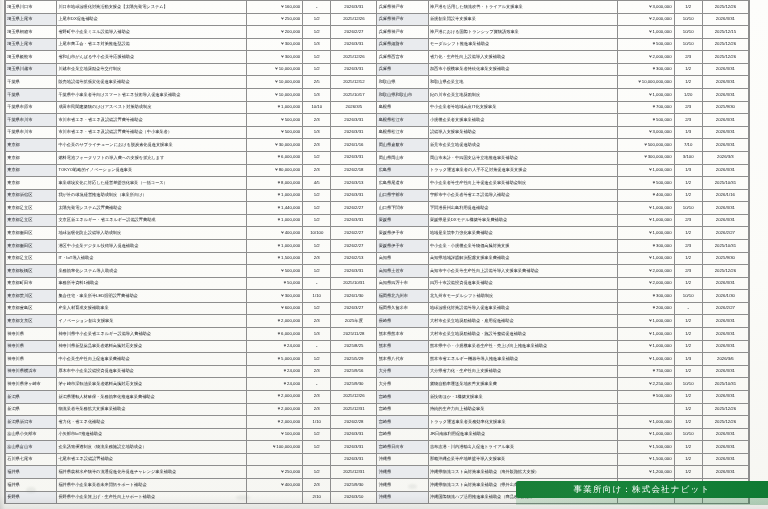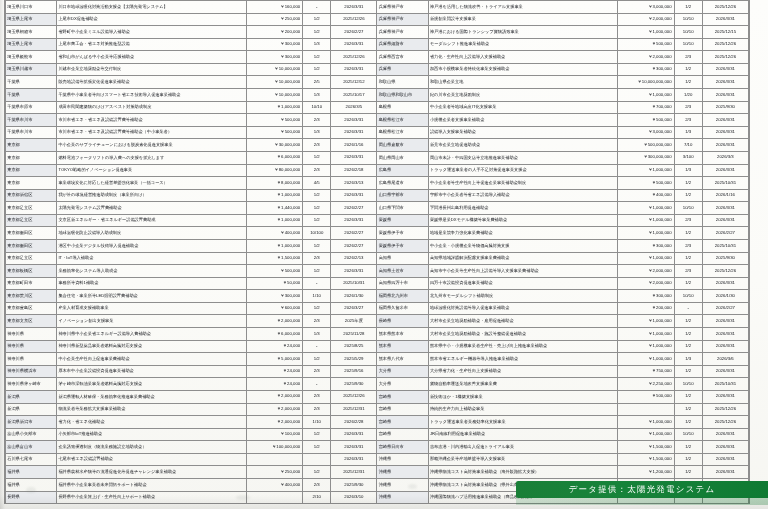--- a/index.html
+++ b/index.html
@@ -574,20 +574,20 @@
             <td class="c-amt"></td>
             <td class="c-rate">1/2</td>
             <td class="c-date">2026/2/28</td>
           </tr>
         </tbody>
     </table>
   </div>
 
   <div class="ribbon-tail"></div>
   <div class="ribbon">
-    <span>データ提供：太陽光発電システム</span>
+    <span>事業所向け：株式会社ナビット</span>
   </div>
 
   <div class="smudge" style="left:26px;top:487px;width:10px;height:6px;"></div>
   <div class="smudge" style="left:236px;top:495px;width:14px;height:5px;"></div>
   <div class="smudge" style="left:408px;top:484px;width:9px;height:5px;"></div>
   <div class="bottom-shadow"></div>
 </div>
 
 </body></html>

